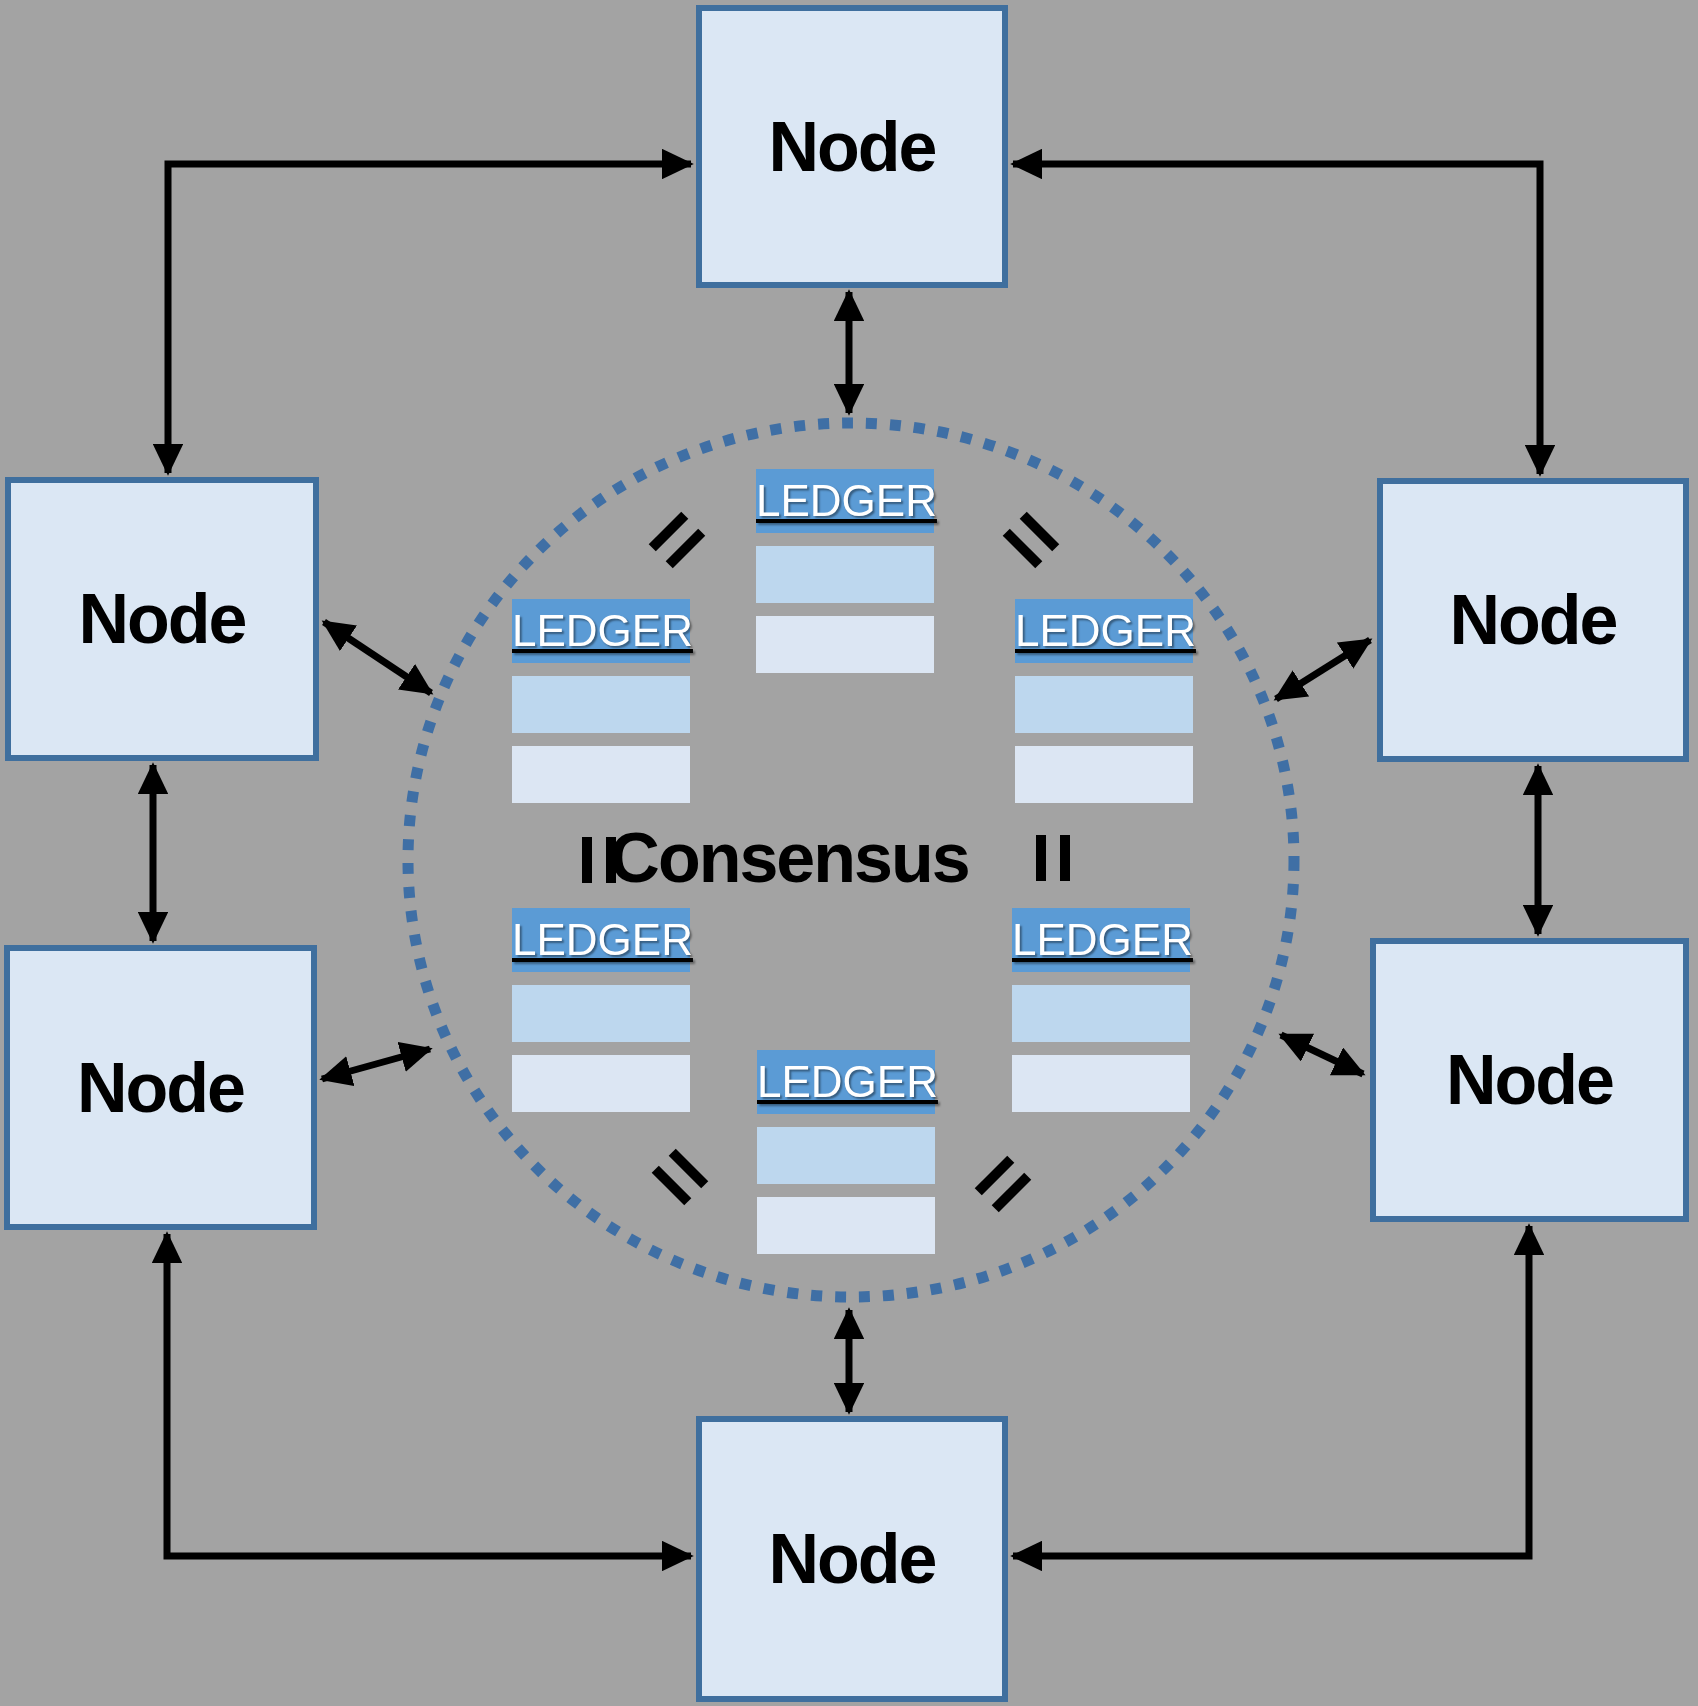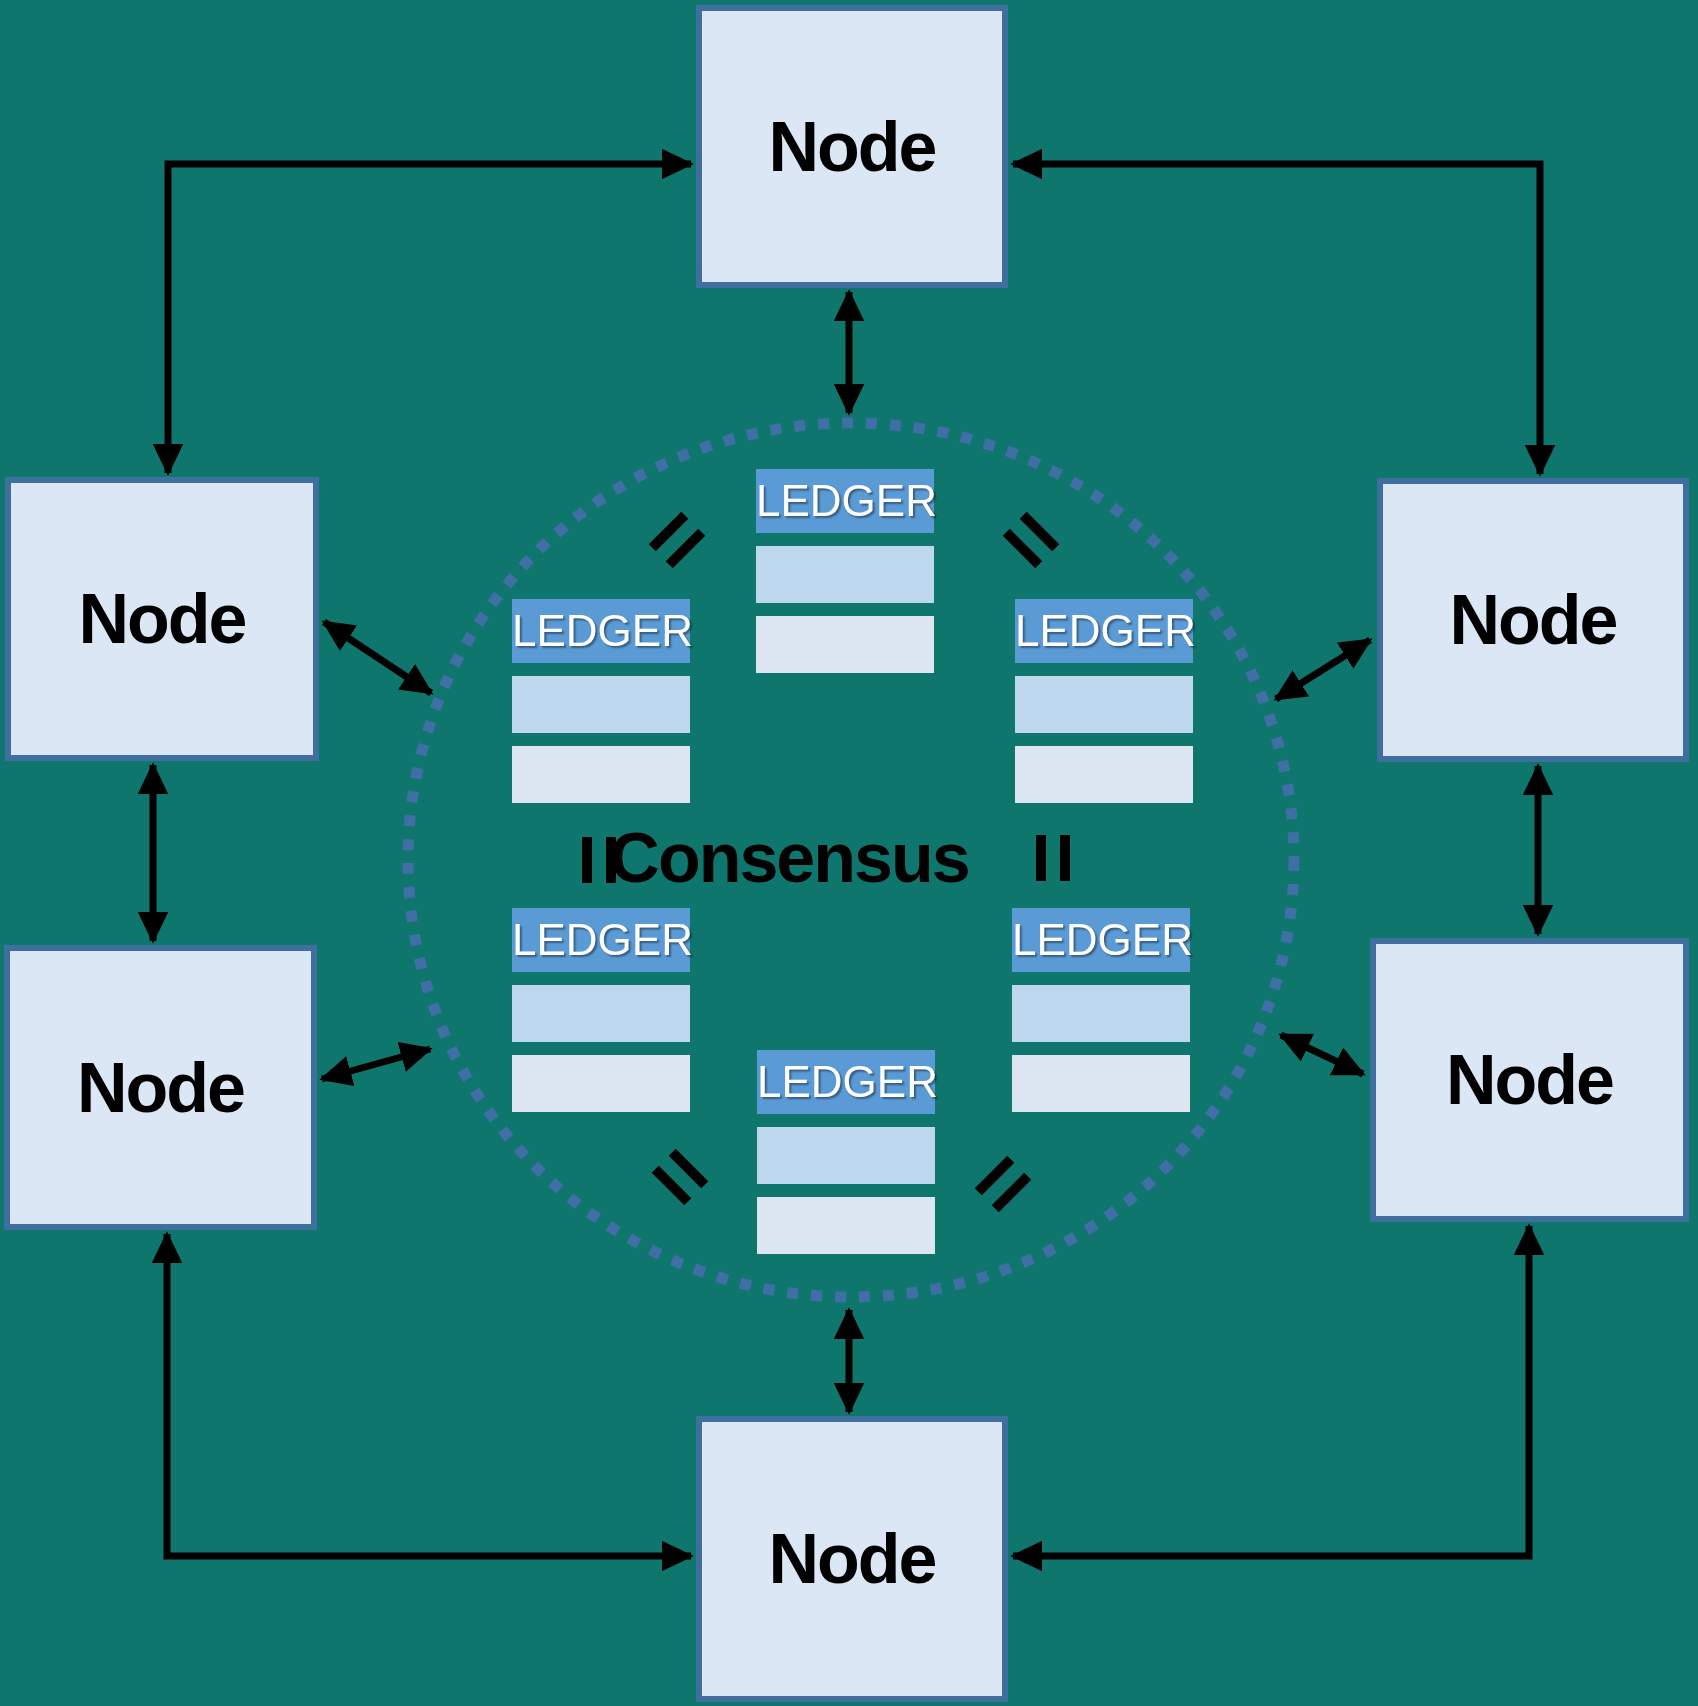--- a/index.html
+++ b/index.html
@@ -1,39 +1,39 @@
 <!DOCTYPE html>
 <html style="--node-fill: #dbe7f4; --node-border: #3f6f9e; --ledger-header-bg: #5b9bd5; --ledger-row1-bg: #bdd7ee; --ledger-row2-bg: #dce6f3; --ledger-text: #ffffff; --circle-dot: #3f6fa5; --arrow: #000000; --text: #000000;"><head>
 <meta charset="utf-8">
 <style>
   :root{
     --node-fill:#dbe7f4; --node-border:#3f6f9e;
     --ledger-header-bg:#5b9bd5; --ledger-row1-bg:#bdd7ee; --ledger-row2-bg:#dce6f3;
     --ledger-text:#ffffff; --circle-dot:#3f6fa5; --arrow:#000000; --text:#000000;
   }
   html,body{margin:0;padding:0;background:#ffffff;}
-  #stage{position:relative;width:1698px;height:1706px;background:#0f766e;
+  #stage{position:relative;width:1698px;height:1706px;background:#a3a3a3;
          font-family:"Liberation Sans", sans-serif;overflow:hidden;}
 
   svg.layer{position:absolute;left:0;top:0;}
   .arrow{stroke:var(--arrow);stroke-width:7;fill:none;}
   .ring{stroke:var(--circle-dot);stroke-width:11;fill:none;stroke-dasharray:11 13;}
   #ah path{fill:var(--arrow);}
 
   .node{position:absolute;box-sizing:border-box;background:var(--node-fill);
         border:6px solid var(--node-border);display:flex;align-items:center;justify-content:center;
         font-weight:700;font-size:70px;letter-spacing:-2px;color:var(--text);}
   #node-top{left:696px;top:5px;width:312px;height:283px;}
   #node-left-upper{left:5px;top:477px;width:314px;height:284px;}
   #node-right-upper{left:1377px;top:478px;width:312px;height:284px;}
   #node-left-lower{left:4px;top:945px;width:313px;height:285px;}
   #node-right-lower{left:1370px;top:938px;width:319px;height:284px;}
   #node-bottom{left:696px;top:1416px;width:312px;height:286px;}
 
-  .ledger{position:absolute;width:178px;}
+  .ledger{position:absolute;width:178px;text-decoration:underline;}
   .ledger-header{height:64px;background:var(--ledger-header-bg);color:var(--ledger-text);
         font-size:44px;line-height:64px;text-align:center;
         text-shadow:2px 2px 2px rgba(0,0,0,0.4);}
   .ledger-row{height:57px;margin-top:13px;}
   .r1{background:var(--ledger-row1-bg);}
   .r2{background:var(--ledger-row2-bg);}
   #ledger-top{left:756px;top:469px;}
   #ledger-mid-left{left:512px;top:599px;}
   #ledger-mid-right{left:1015px;top:599px;}
   #ledger-low-left{left:512px;top:908px;}

